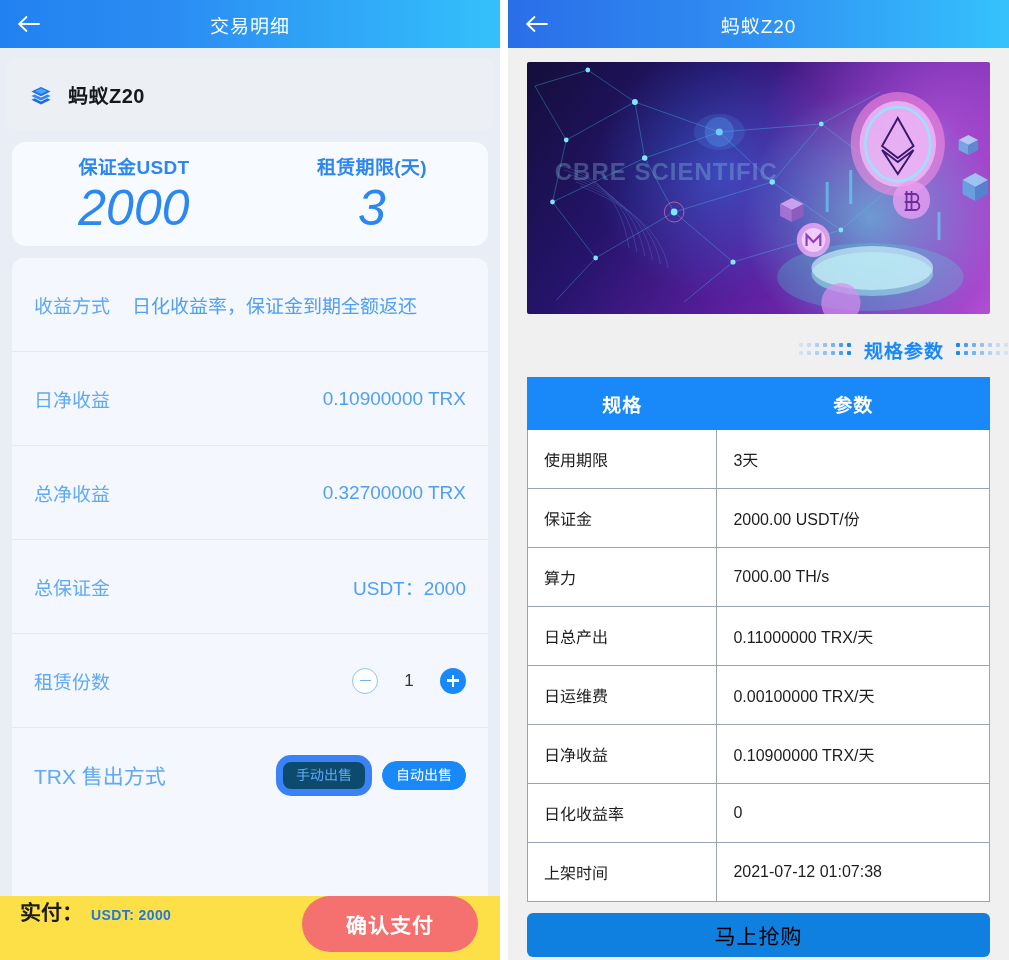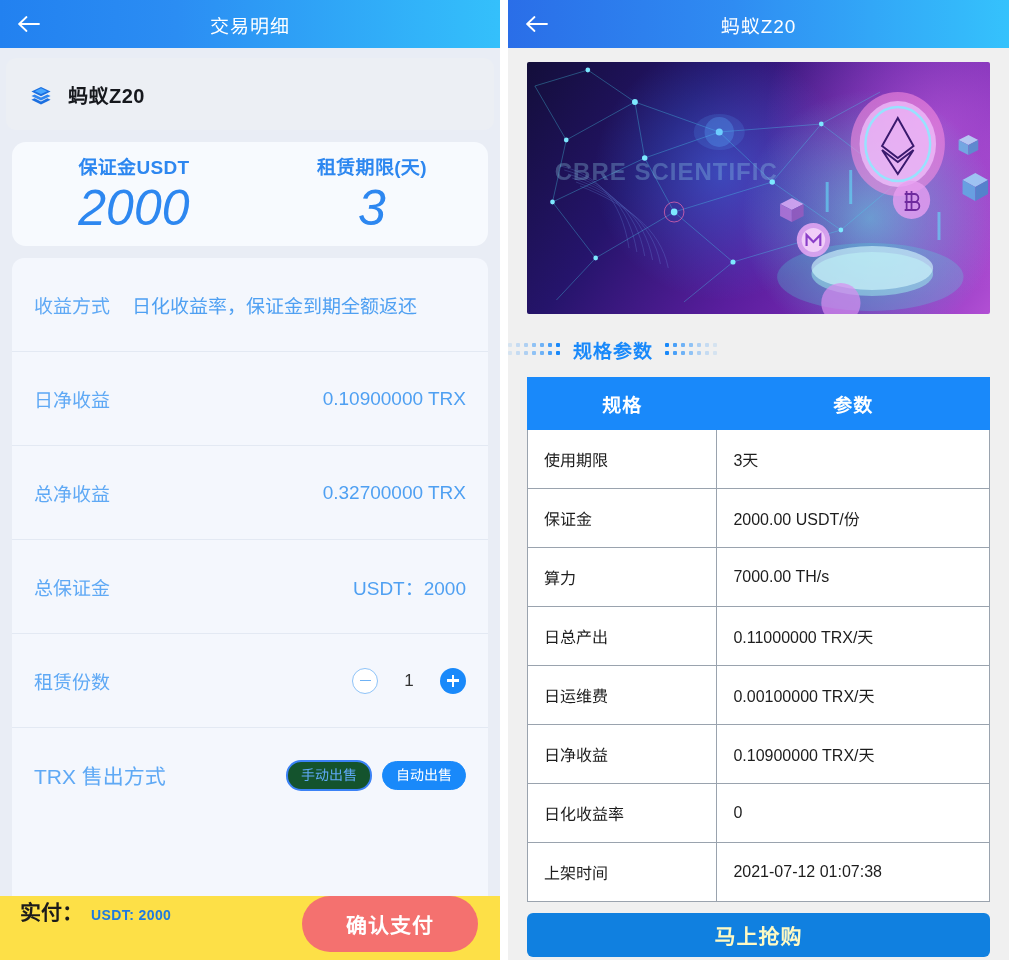--- a/index.html
+++ b/index.html
@@ -161,23 +161,23 @@
   .pill-group { display: flex; align-items: center; gap: 10px; }
   .pill {
     font-size: 14px;
     padding: 6px 13px 7px 13px;
     border-radius: 15px;
     cursor: pointer;
     line-height: 1;
     white-space: nowrap;
   }
   .pill-outline {
-    border: 2px solid #3b82f6;
+    border: 7px solid #3b82f6;
     color: #5ea8f5;
-    background: #14532d;
+    background: #0c4a6e;
   }
   .pill-filled {
     border: 1px solid #1989fa;
     background: #1989fa;
     color: #ffffff;
   }
   .trx-label { font-size: 21px; color: #5fa9f5; }
 
   
   .paybar {
@@ -233,21 +233,21 @@
     letter-spacing: 1px;
     color: rgba(150,215,235,.30);
     white-space: nowrap;
     pointer-events: none;
   }
 
   
   .section-title {
     display: flex;
     align-items: center;
-    justify-content: flex-start;
+    justify-content: flex-end;
     gap: 12px;
     margin: 22px 0 14px 0;
   }
   .section-title-text {
     font-size: 19px;
     font-weight: bold;
     color: #1989fa;
     letter-spacing: 1px;
   }
   .dotgrid { display: grid; grid-template-columns: repeat(7, 5px); grid-auto-rows: 5px; gap: 3px; }
@@ -289,23 +289,23 @@
     flex: 0 0 78px;
     background: #f0f0f0;
     display: flex;
     align-items: center;
     justify-content: center;
     padding: 0 19px 12px 19px;
   }
   .buy-button {
     width: 100%; height: 44px;
     background: #1080e0;
-    color: #fef9c3;
+    color: #000000;
     font-size: 21px;
-    font-weight: bold;
+    font-weight: normal;
     letter-spacing: 1px;
     border: none; border-radius: 6px;
     cursor: pointer;
     font-family: inherit;
   }
 </style>
 </head>
 <body>
 
 <div class="screen">

